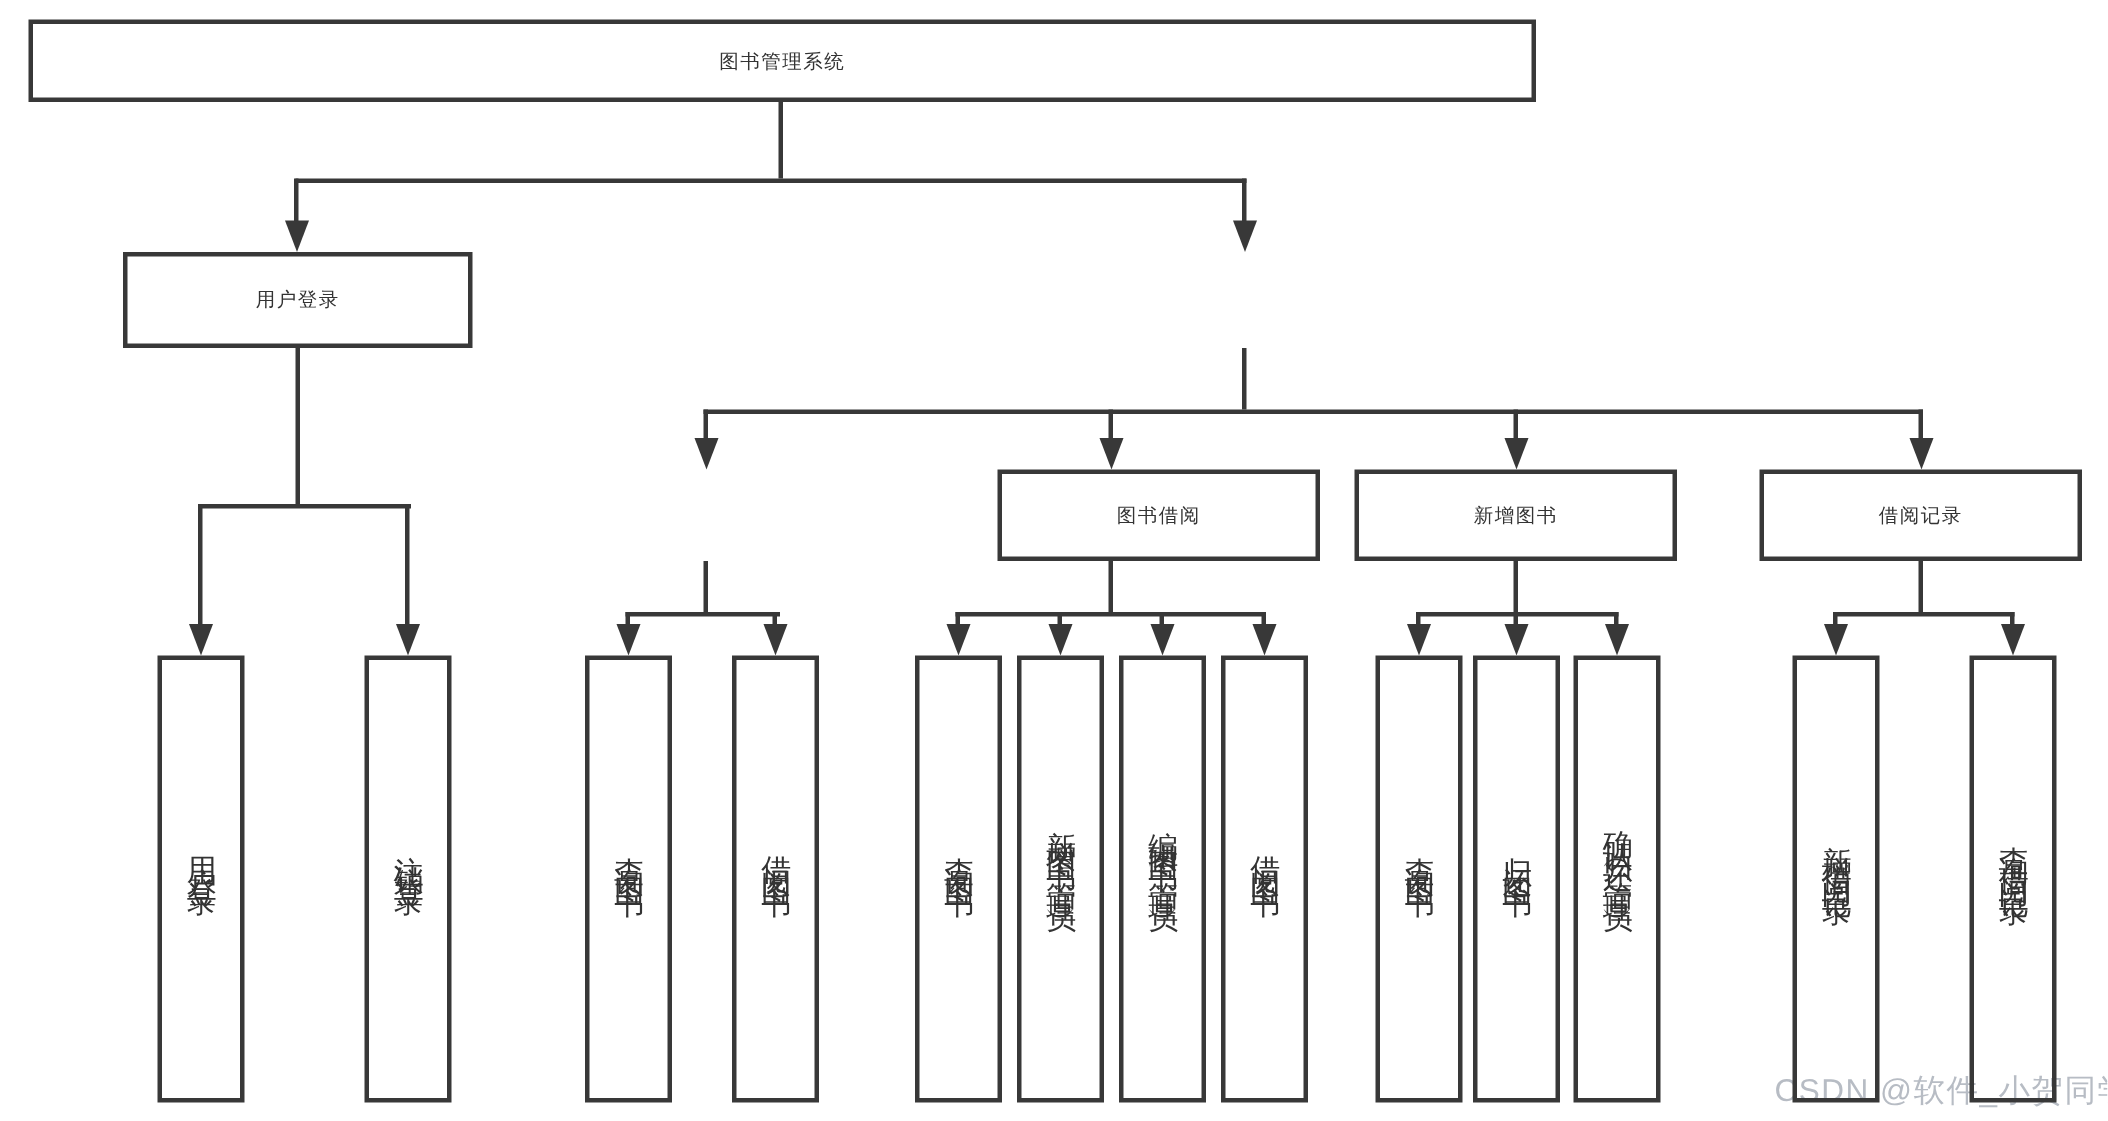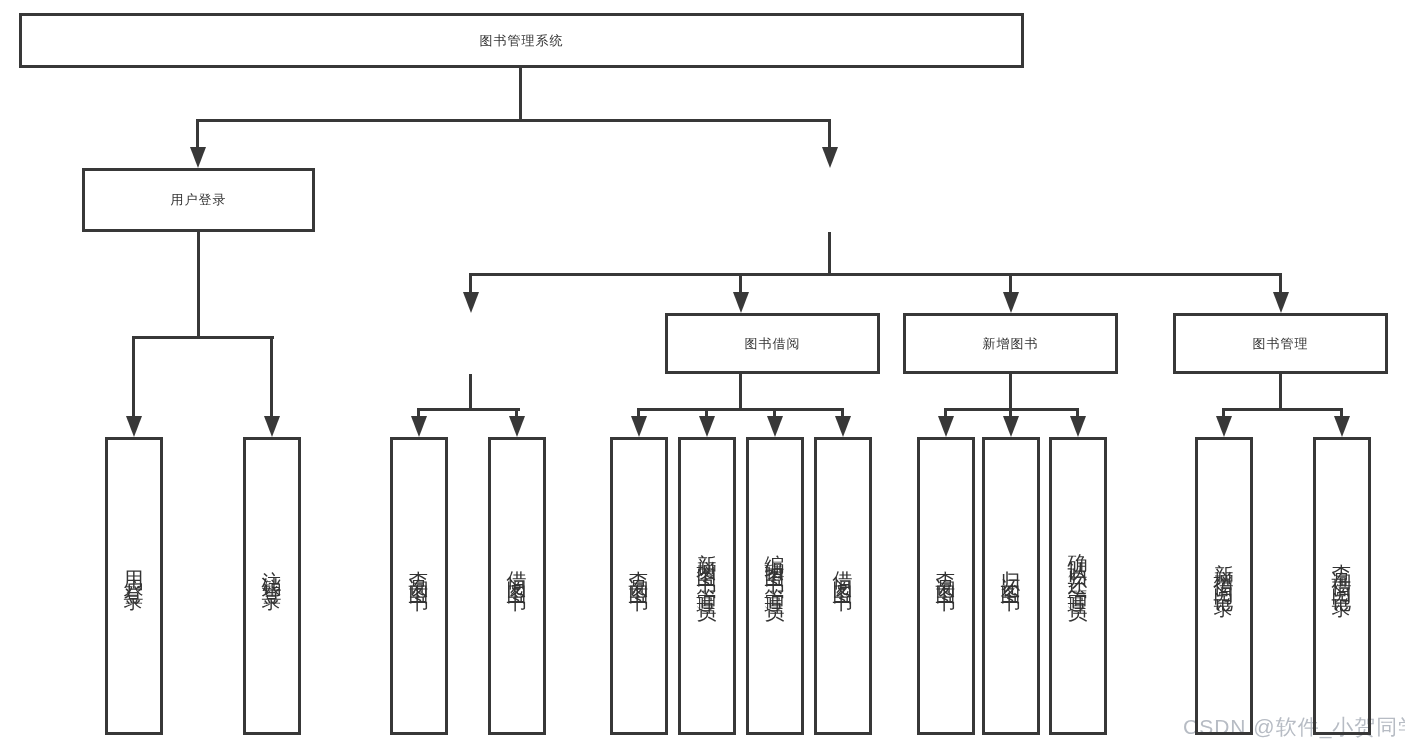--- a/index.html
+++ b/index.html
@@ -81,21 +81,21 @@
   <div class="node" style="left:19px; top:13px; width:1005px; height:55px;">图书管理系统</div>
 
   <div class="node" style="left:82px; top:168px; width:233px; height:64px;">用户登录</div>
 
 
 
   <div class="node" style="left:633px; top:313px; width:215px; height:61px;margin-left:32px;">图书借阅</div>
 
   <div class="node" style="left:903px; top:313px; width:215px; height:61px;">新增图书</div>
 
-  <div class="node" style="left:1173px; top:313px; width:215px; height:61px;">图书管理</div>
+  <div class="node" style="left:1173px; top:313px; width:215px; height:61px;">借阅记录</div>
 
   <div class="leaf" style="left:105px;">
     <span>用户登录</span>
   </div>
   <div class="leaf" style="left:243px;">
     <span>注销登录</span>
   </div>
 
   <div class="leaf" style="left:390px;">
     <span>查询图书</span>

